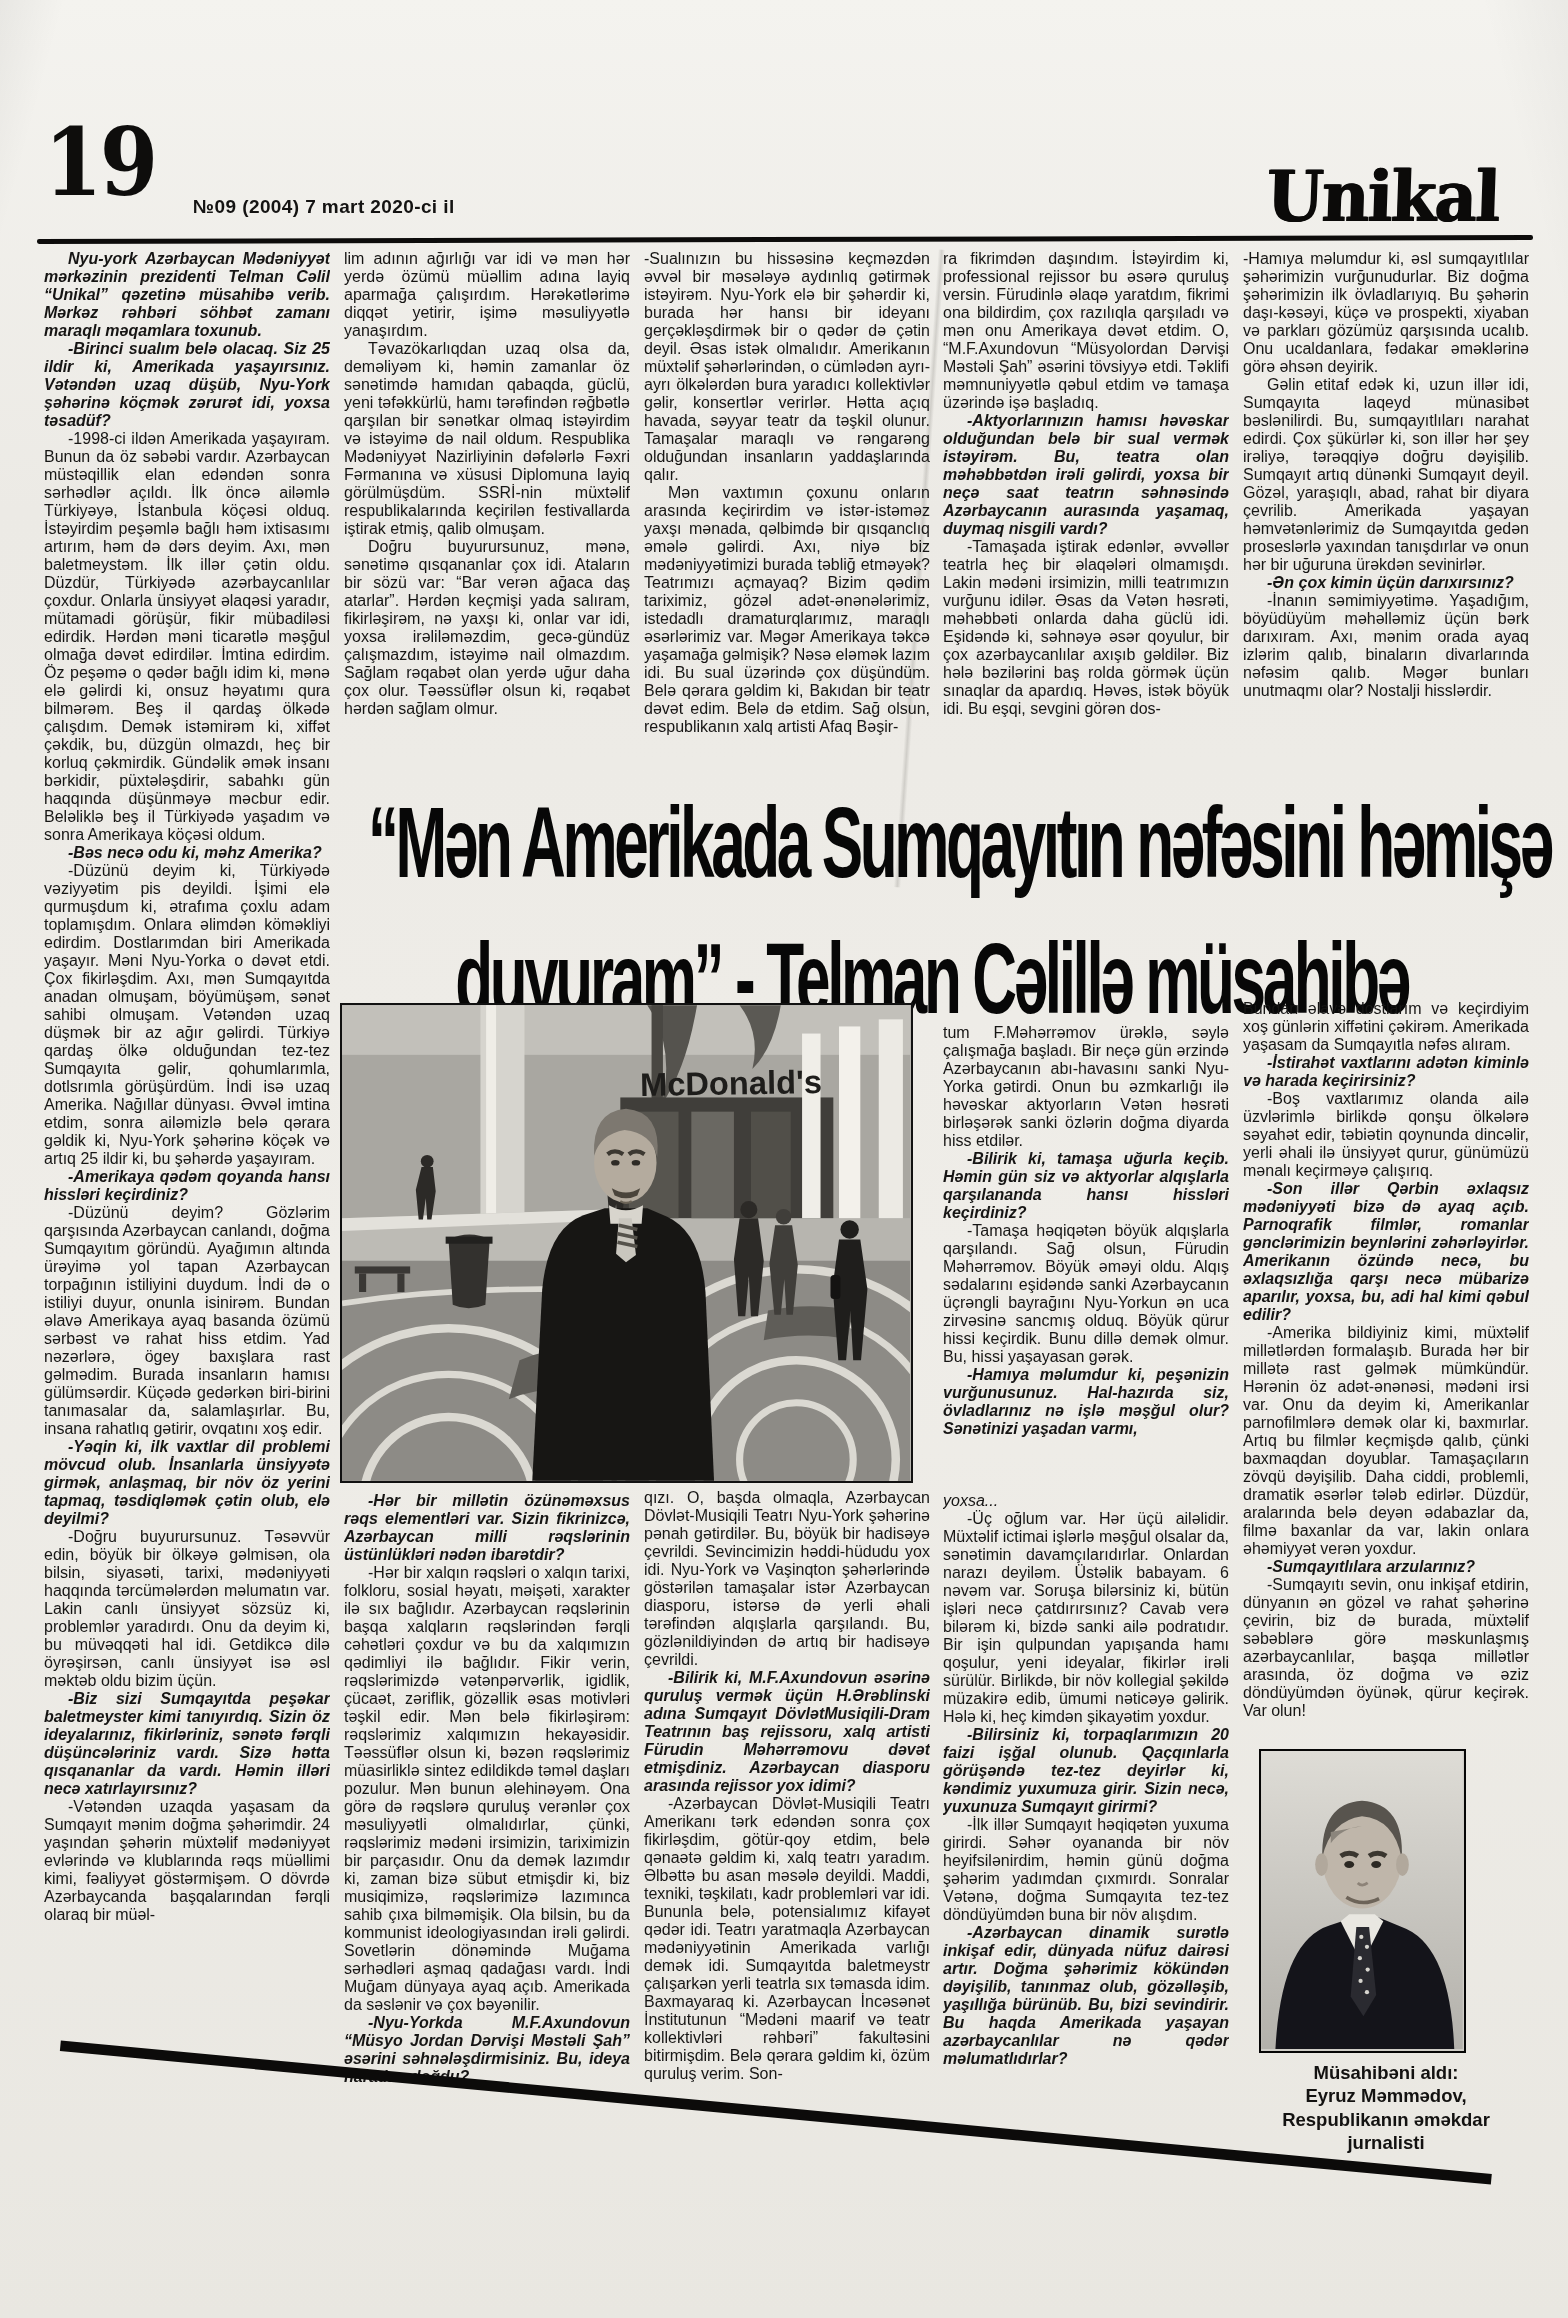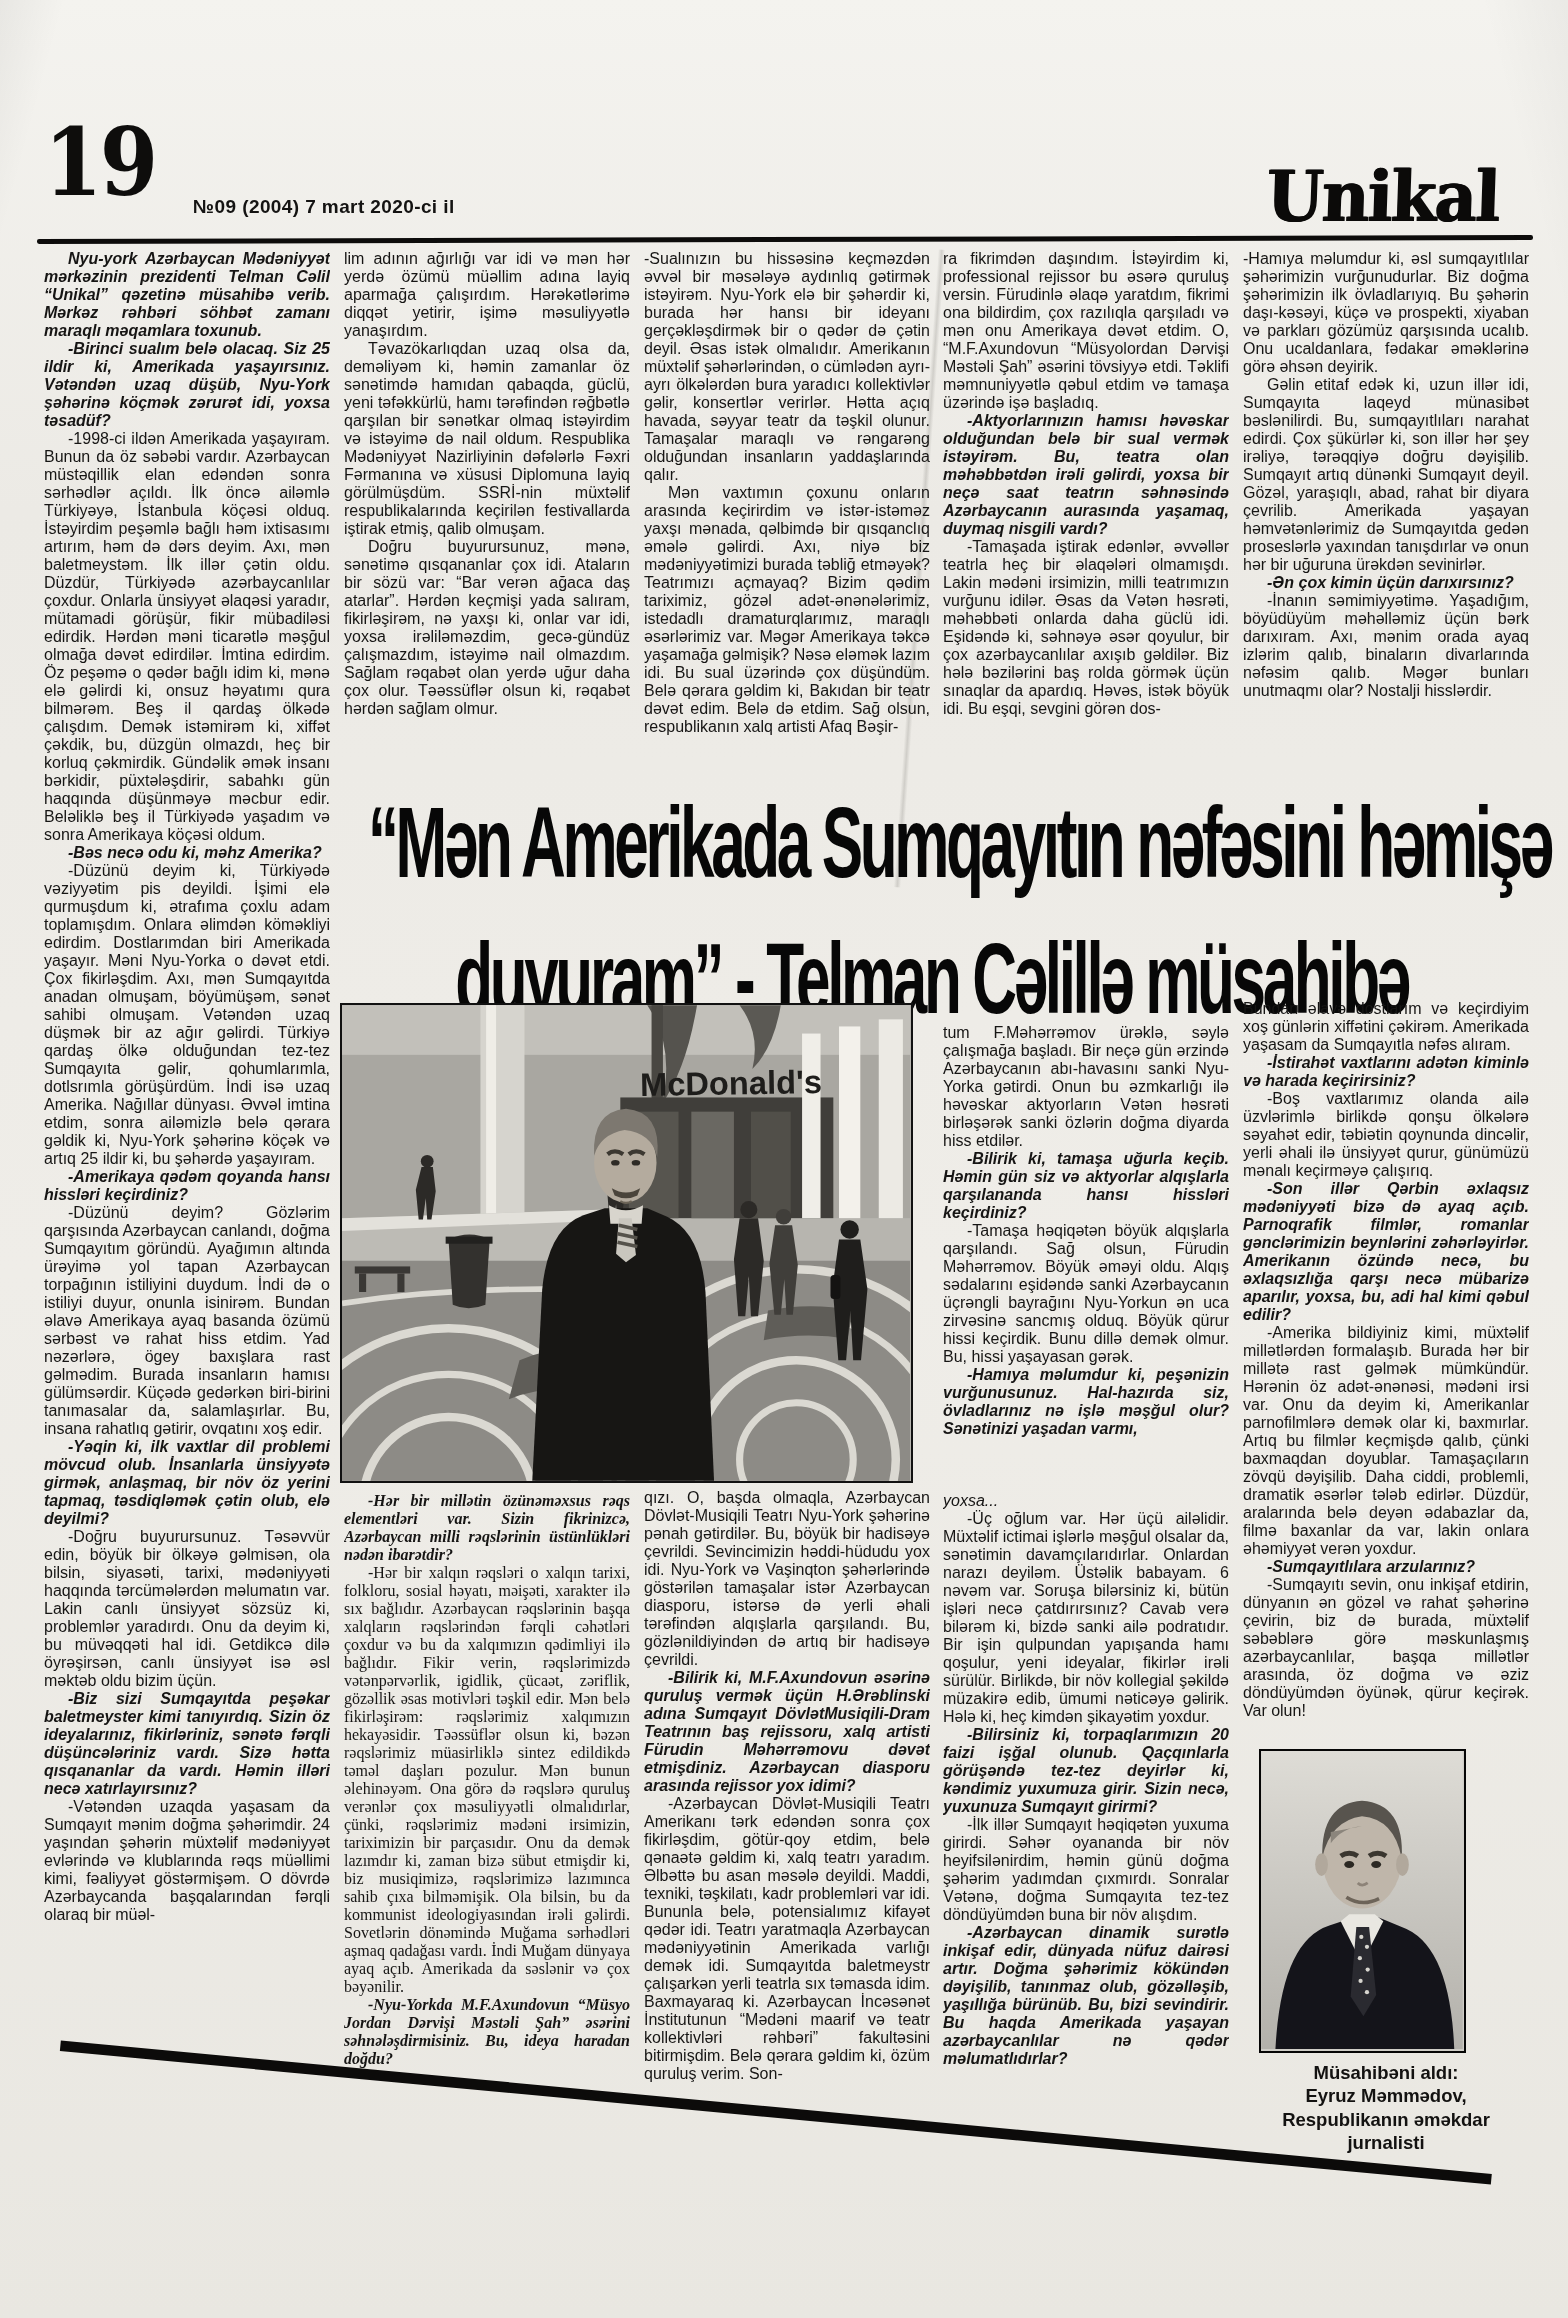--- a/index.html
+++ b/index.html
@@ -173,21 +173,21 @@
   <div class="col" style="left:1243px; top:1000px; width:286px; height:744px;">
       <p class="para cont">Bundan əlavə dostlarım və keçirdiyim xoş günlərin xiffətini çəkirəm. Amerikada yaşasam da Sumqayıtla nəfəs alıram.</p>
       <p class="para q">-İstirahət vaxtlarını adətən kiminlə və harada keçirirsiniz?</p>
       <p class="para a">-Boş vaxtlarımız olanda ailə üzvlərimlə birlikdə qonşu ölkələrə səyahət edir, təbiətin qoynunda dincəlir, yerli əhali ilə ünsiyyət qurur, günümüzü mənalı keçirməyə çalışırıq.</p>
       <p class="para q">-Son illər Qərbin əxlaqsız mədəniyyəti bizə də ayaq açıb. Parnoqrafik filmlər, romanlar gənclərimizin beynlərini zəhərləyirlər. Amerikanın özündə necə, bu əxlaqsızlığa qarşı necə mübarizə aparılır, yoxsa, bu, adi hal kimi qəbul edilir?</p>
       <p class="para a">-Amerika bildiyiniz kimi, müxtəlif millətlərdən formalaşıb. Burada hər bir millətə rast gəlmək mümkündür. Hərənin öz adət-ənənəsi, mədəni irsi var. Onu da deyim ki, Amerikanlar parnofilmlərə demək olar ki, baxmırlar. Artıq bu filmlər keçmişdə qalıb, çünki baxmaqdan doyublar. Tamaşaçıların zövqü dəyişilib. Daha ciddi, problemli, dramatik əsərlər tələb edirlər. Düzdür, aralarında belə deyən ədabazlar da, filmə baxanlar da var, lakin onlara əhəmiyyət verən yoxdur.</p>
       <p class="para q">-Sumqayıtlılara arzularınız?</p>
       <p class="para a">-Sumqayıtı sevin, onu inkişaf etdirin, dünyanın ən gözəl və rahat şəhərinə çevirin, biz də burada, müxtəlif səbəblərə görə məskunlaşmış azərbaycanlılar, başqa millətlər arasında, öz doğma və əziz döndüyümdən öyünək, qürur keçirək. Var olun!</p>
     </div>
 
-  <div class="col" style="left:344px; top:1492px; width:286px; height:634px;font-family:Liberation Serif, serif;">
+  <div class="col" style="left:344px; top:1492px; width:286px; height:634px;">
       <p class="para q">-Hər bir millətin özünəməxsus rəqs elementləri var. Sizin fikrinizcə, Azərbaycan milli rəqslərinin üstünlükləri nədən ibarətdir?</p>
       <p class="para a">-Hər bir xalqın rəqsləri o xalqın tarixi, folkloru, sosial həyatı, məişəti, xarakter ilə sıx bağlıdır. Azərbaycan rəqslərinin başqa xalqların rəqslərindən fərqli cəhətləri çoxdur və bu da xalqımızın qədimliyi ilə bağlıdır. Fikir verin, rəqslərimizdə vətənpərvərlik, igidlik, çücaət, zəriflik, gözəllik əsas motivləri təşkil edir. Mən belə fikirləşirəm: rəqslərimiz xalqımızın hekayəsidir. Təəssüflər olsun ki, bəzən rəqslərimiz müasirliklə sintez edildikdə təməl daşları pozulur. Mən bunun əlehinəyəm. Ona görə də rəqslərə quruluş verənlər çox məsuliyyətli olmalıdırlar, çünki, rəqslərimiz mədəni irsimizin, tariximizin bir parçasıdır. Onu da demək lazımdır ki, zaman bizə sübut etmişdir ki, biz musiqimizə, rəqslərimizə lazımınca sahib çıxa bilməmişik. Ola bilsin, bu da kommunist ideologiyasından irəli gəlirdi. Sovetlərin dönəmində Muğama sərhədləri aşmaq qadağası vardı. İndi Muğam dünyaya ayaq açıb. Amerikada da səslənir və çox bəyənilir.</p>
       <p class="para q">-Nyu-Yorkda M.F.Axundovun “Müsyo Jordan Dərvişi Məstəli Şah” əsərini səhnələşdirmisiniz. Bu, ideya haradan doğdu?</p>
     </div>
   <div class="col" style="left:644px; top:1489px; width:286px; height:641px;">
       <p class="para cont">qızı. O, başda olmaqla, Azərbaycan Dövlət-Musiqili Teatrı Nyu-York şəhərinə pənah gətirdilər. Bu, böyük bir hadisəyə çevrildi. Sevincimizin həddi-hüdudu yox idi. Nyu-York və Vaşinqton şəhərlərində göstərilən tamaşalar istər Azərbaycan diasporu, istərsə də yerli əhali tərəfindən alqışlarla qarşılandı. Bu, gözlənildiyindən də artıq bir hadisəyə çevrildi.</p>
       <p class="para q">-Bilirik ki, M.F.Axundovun əsərinə quruluş vermək üçün H.Ərəblinski adına Sumqayıt DövlətMusiqili-Dram Teatrının baş rejissoru, xalq artisti Fürudin Məhərrəmovu dəvət etmişdiniz. Azərbaycan diasporu arasında rejissor yox idimi?</p>
       <p class="para a">-Azərbaycan Dövlət-Musiqili Teatrı Amerikanı tərk edəndən sonra çox fikirləşdim, götür-qoy etdim, belə qənaətə gəldim ki, xalq teatrı yaradım. Əlbəttə bu asan məsələ deyildi. Maddi, texniki, təşkilatı, kadr problemləri var idi. Bununla belə, potensialımız kifayət qədər idi. Teatrı yaratmaqla Azərbaycan mədəniyyətinin Amerikada varlığı demək idi. Sumqayıtda baletmeystr çalışarkən yerli teatrla sıx təmasda idim. Baxmayaraq ki. Azərbaycan İncəsənət İnstitutunun “Mədəni maarif və teatr kollektivləri rəhbəri” fakultəsini bitirmişdim. Belə qərara gəldim ki, özüm quruluş verim. Son-</p>
     </div>
   <div class="col" style="left:943px; top:1492px; width:286px; height:639px;">

